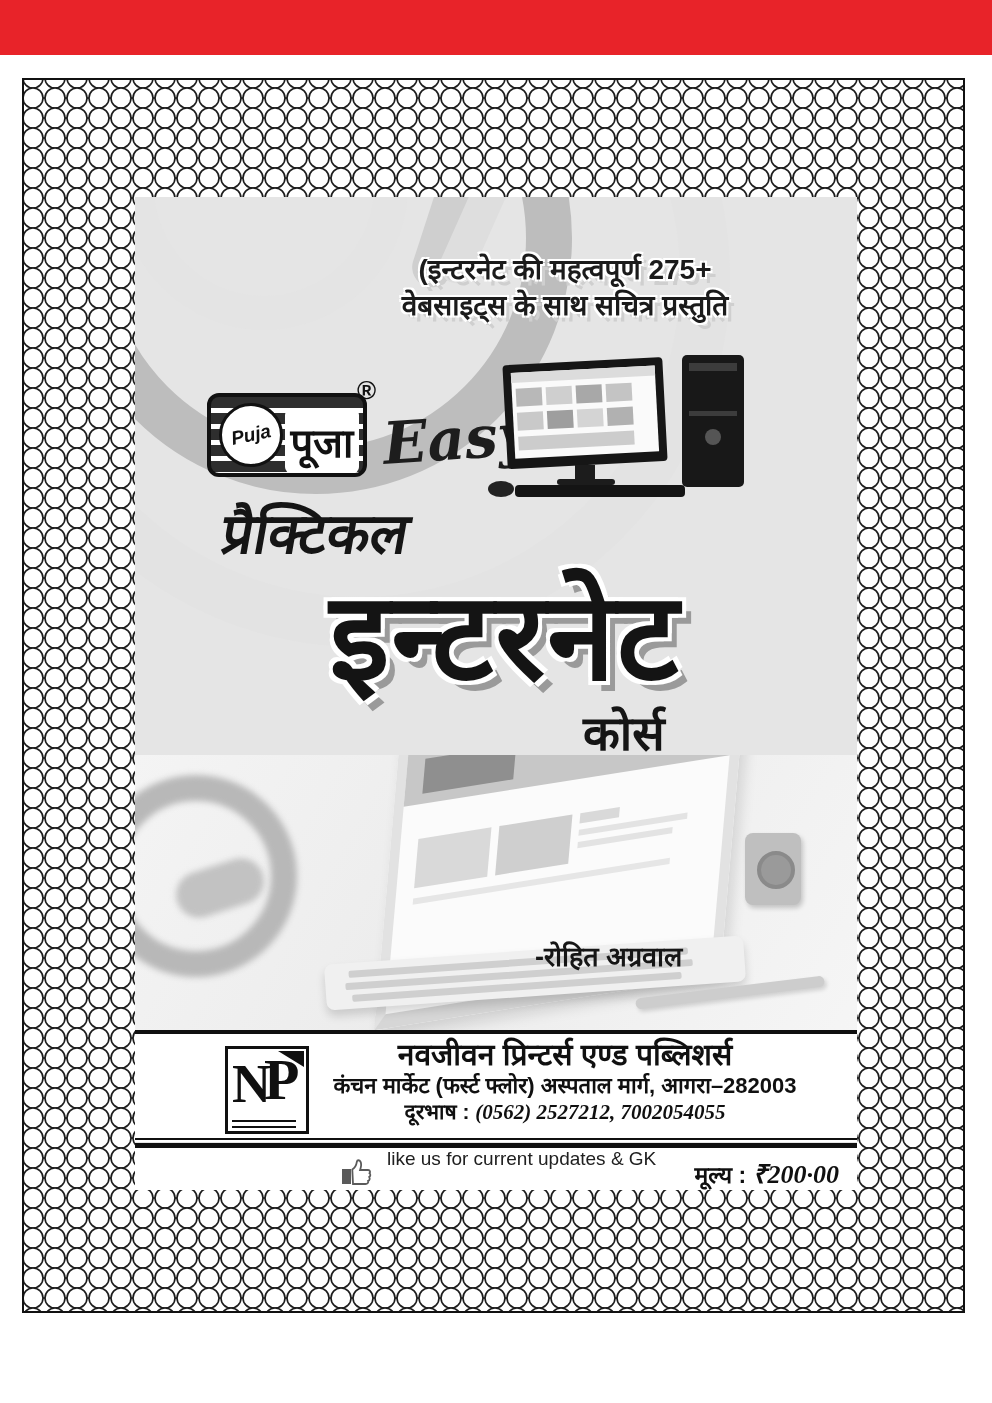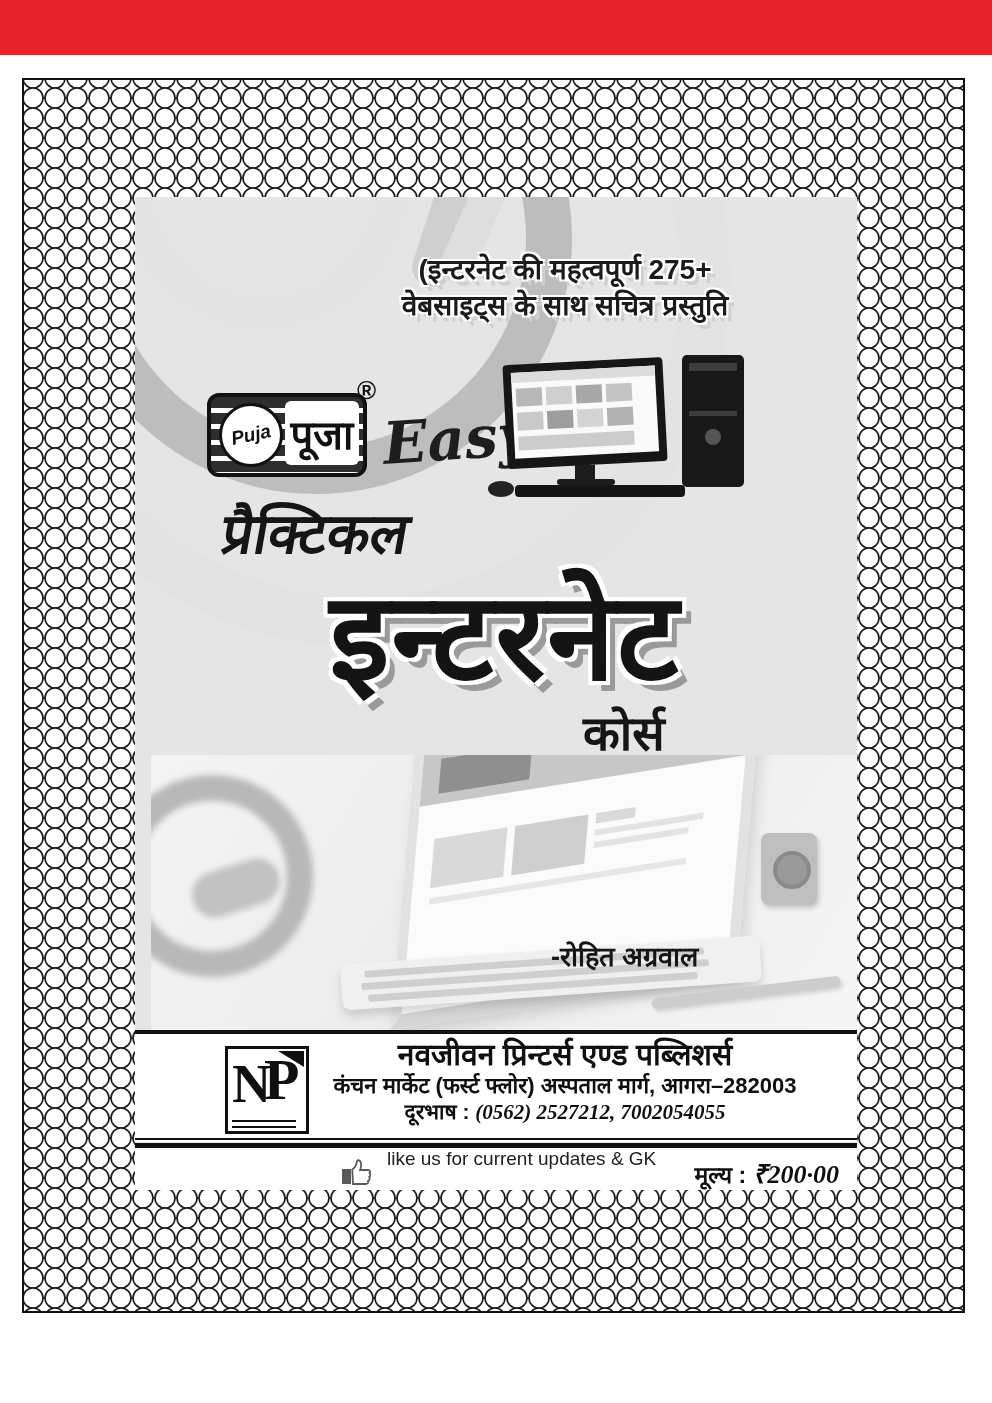--- a/index.html
+++ b/index.html
@@ -32,21 +32,21 @@
            font-weight:bold;font-size:28px;line-height:36px;color:#1b1b1b;
            text-shadow:-2px -2px 0 #fff,2px -2px 0 #fff,-2px 2px 0 #fff,2px 2px 0 #fff,5px 6px 0 #cfcfcf;}
 
   
   #puja-logo{position:absolute;left:72px;top:196px;width:152px;height:76px;
              border:4px solid #111;border-radius:12px;
              background:repeating-linear-gradient(180deg,#2e2e2e 0 11px,#ffffff 11px 16px);}
   #puja-circle{position:absolute;left:8px;top:6px;width:58px;height:58px;border-radius:50%;
                background:#fff;border:3px solid #111;display:flex;align-items:center;justify-content:center;}
   #puja-latin{font-weight:bold;font-style:italic;font-size:19px;color:#111;transform:rotate(-12deg);}
-  #puja-dev{position:absolute;left:74px;top:4px;width:74px;height:64px;background:#fff;border-radius:6px;
+  #puja-dev{position:absolute;left:74px;top:12px;width:74px;height:64px;background:#fff;border-radius:6px;
             display:flex;align-items:center;justify-content:center;
             font-size:40px;font-weight:bold;color:#111;}
   #puja-reg{position:absolute;left:222px;top:178px;font-size:26px;font-weight:bold;color:#111;}
 
   
   #easy{position:absolute;left:248px;top:208px;font-family:"DejaVu Serif",serif;
         font-style:italic;font-weight:bold;font-size:58px;color:#1d1d1d;transform:rotate(-4deg);}
 
   
   #computer{position:absolute;left:352px;top:156px;}
@@ -56,21 +56,21 @@
              transform:skewX(-10deg);font-family:"Liberation Serif",serif;}
   #title-main{position:absolute;left:80px;top:352px;width:580px;text-align:center;
               font-size:122px;font-weight:bold;color:#141414;letter-spacing:2px;
               font-family:"Liberation Serif",serif;
               text-shadow:-4px -4px 0 #fff,4px -4px 0 #fff,-4px 4px 0 #fff,4px 4px 0 #fff,
                           9px 10px 0 #9a9a9a;}
   #title-post{position:absolute;left:448px;top:502px;font-size:48px;font-weight:bold;color:#151515;
               font-family:"Liberation Serif",serif;}
 
   
-  #photo{position:absolute;left:16px;top:558px;width:722px;height:327px;overflow:hidden;
+  #photo{position:absolute;left:0;top:558px;width:722px;height:327px;overflow:hidden;
          background:linear-gradient(120deg,#f4f4f4 0%,#ececec 45%,#f6f6f6 100%);}
   #headphones{position:absolute;left:-40px;top:20px;width:150px;height:150px;border-radius:50%;
               border:26px solid #b8b8b8;filter:blur(3px);}
   #headphone-pad{position:absolute;left:40px;top:110px;width:90px;height:46px;background:#c2c2c2;
                  border-radius:24px;filter:blur(3px);transform:rotate(-18deg);}
   #laptop-screen{position:absolute;left:250px;top:-40px;width:330px;height:260px;background:#fbfbfb;
                  border:10px solid #e2e2e2;border-bottom:14px solid #d6d6d6;
                  transform:rotate(-9deg) skewX(-14deg);box-shadow:6px 8px 14px rgba(0,0,0,.12);}
   .thumb{position:absolute;background:#d9d9d9;}
   #laptop-base{position:absolute;left:190px;top:195px;width:420px;height:46px;background:#f0f0f0;

